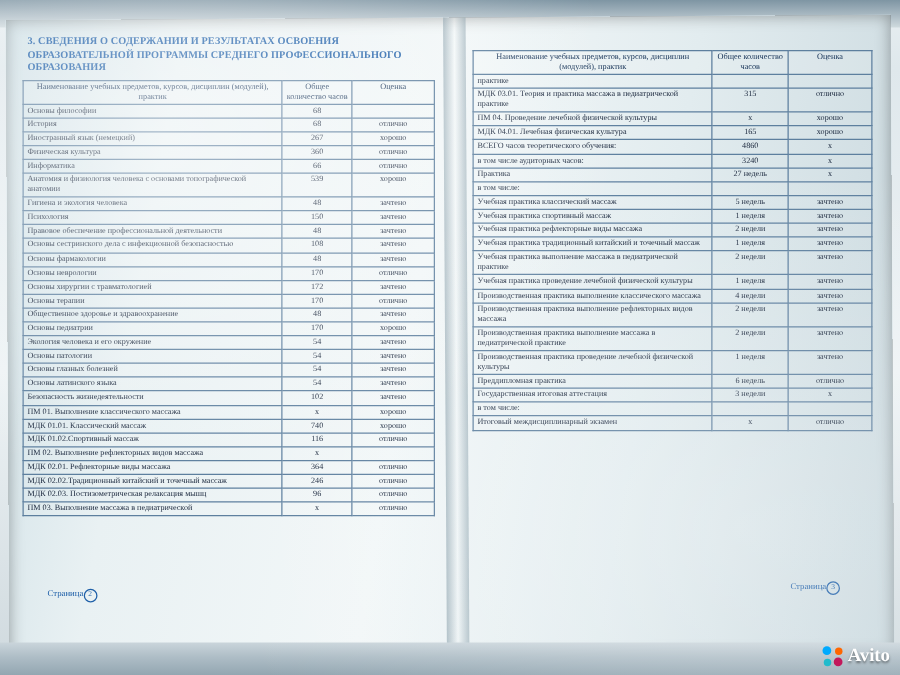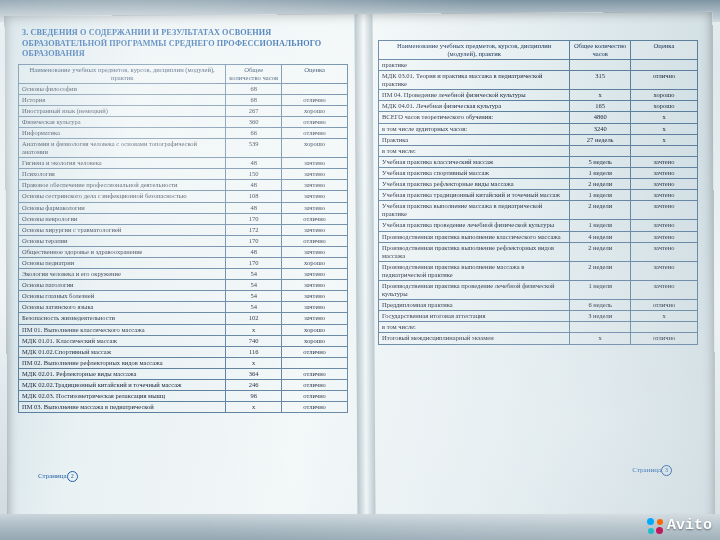--- a/index.html
+++ b/index.html
@@ -80,22 +80,22 @@
   .pn-left{left:20px;bottom:22px;}
   .pn-right{right:26px;bottom:28px;text-align:right;}
   .circlenum{
     display:inline-block;border:1px solid #1e5fa8;border-radius:50%;
     width:9px;height:9px;line-height:9px;text-align:center;font-size:6px;
   }
 
   
   .avito{
     position:absolute;right:8px;bottom:6px;
-    display:flex;align-items:center;gap:4px;
-    font-family:Liberation Mono, monospace;
+    display:flex;align-items:flex-start;gap:4px;
+    font-family:Liberation Serif, serif;
     font-size:15px;font-weight:bold;color:#ffffff;
     text-shadow:0 1px 2px rgba(0,0,0,.45);
   }
   .avito .dots{position:relative;width:16px;height:16px;}
   .avito .dots i{position:absolute;display:block;border-radius:50%;}
   .d1{width:7px;height:7px;background:#0af;left:0;top:0;}
   .d2{width:6px;height:6px;background:#f60;right:0;top:1px;}
   .d3{width:6px;height:6px;background:#2bc;left:1px;bottom:0;}
   .d4{width:7px;height:7px;background:#c2185b;right:0;bottom:0;}
 </style>

